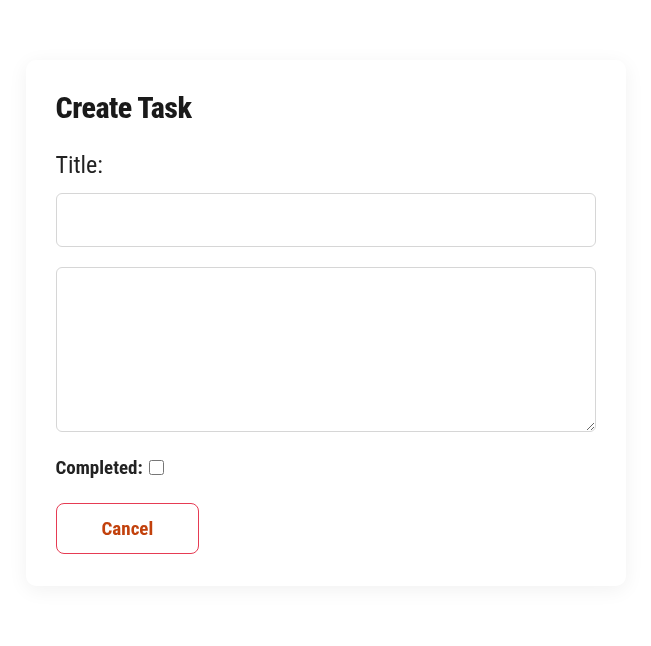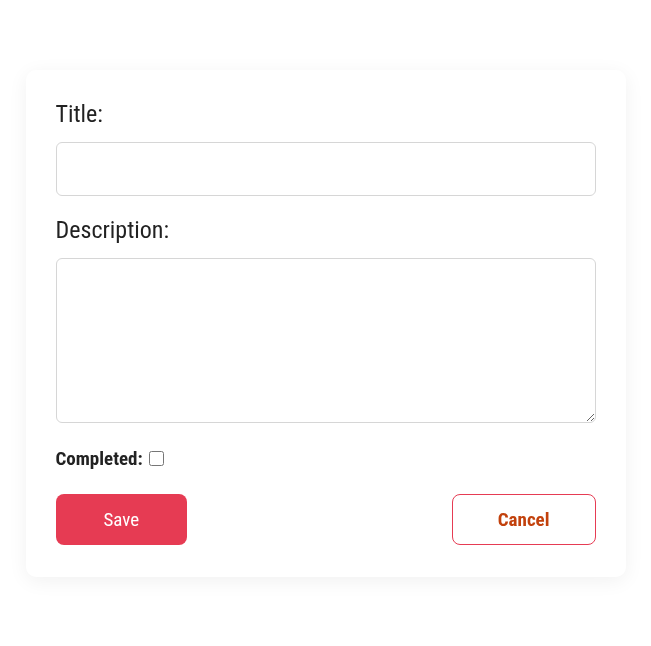--- a/index.html
+++ b/index.html
@@ -111,33 +111,32 @@
       font-weight: 700;
       cursor: pointer;
       font-family: inherit;
       font-stretch: semi-condensed;
     }
   </style>
 </head>
 <body>
 
 <div class="card">
+  <h1 class="page-title">Create Task</h1>
 
   <div class="form-group">
     <label class="form-label">Title:</label>
     <input type="text" class="text-input" value="" style="">
   </div>
 
   <div class="form-group">
-    <label class="form-label">Description:</label>
     <textarea class="textarea-input" style=""></textarea>
   </div>
 
   <div class="checkbox-group">
     <span class="checkbox-label">Completed:</span>
     <input type="checkbox" class="checkbox-input" style="">
   </div>
 
   <div class="button-row">
-    <button class="btn-primary">Save</button>
     <button class="btn-secondary">Cancel</button>
   </div>
 </div>
 
 </body></html>

